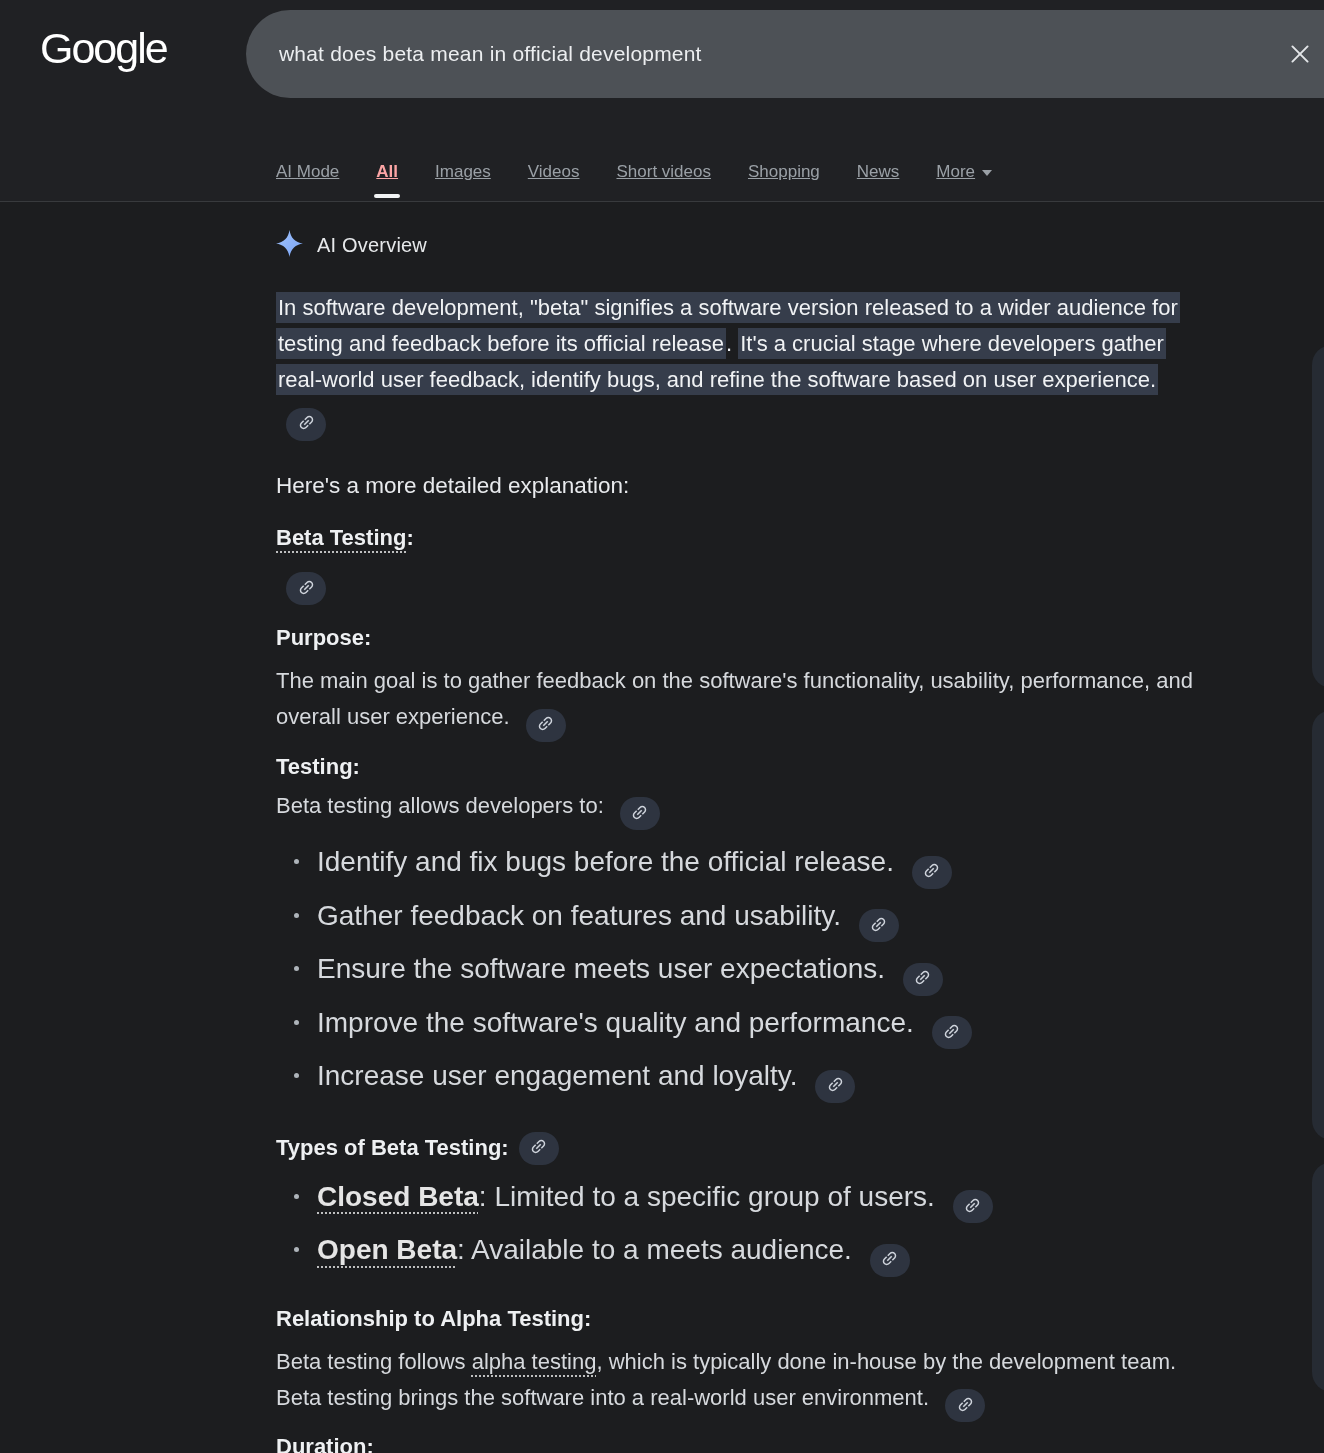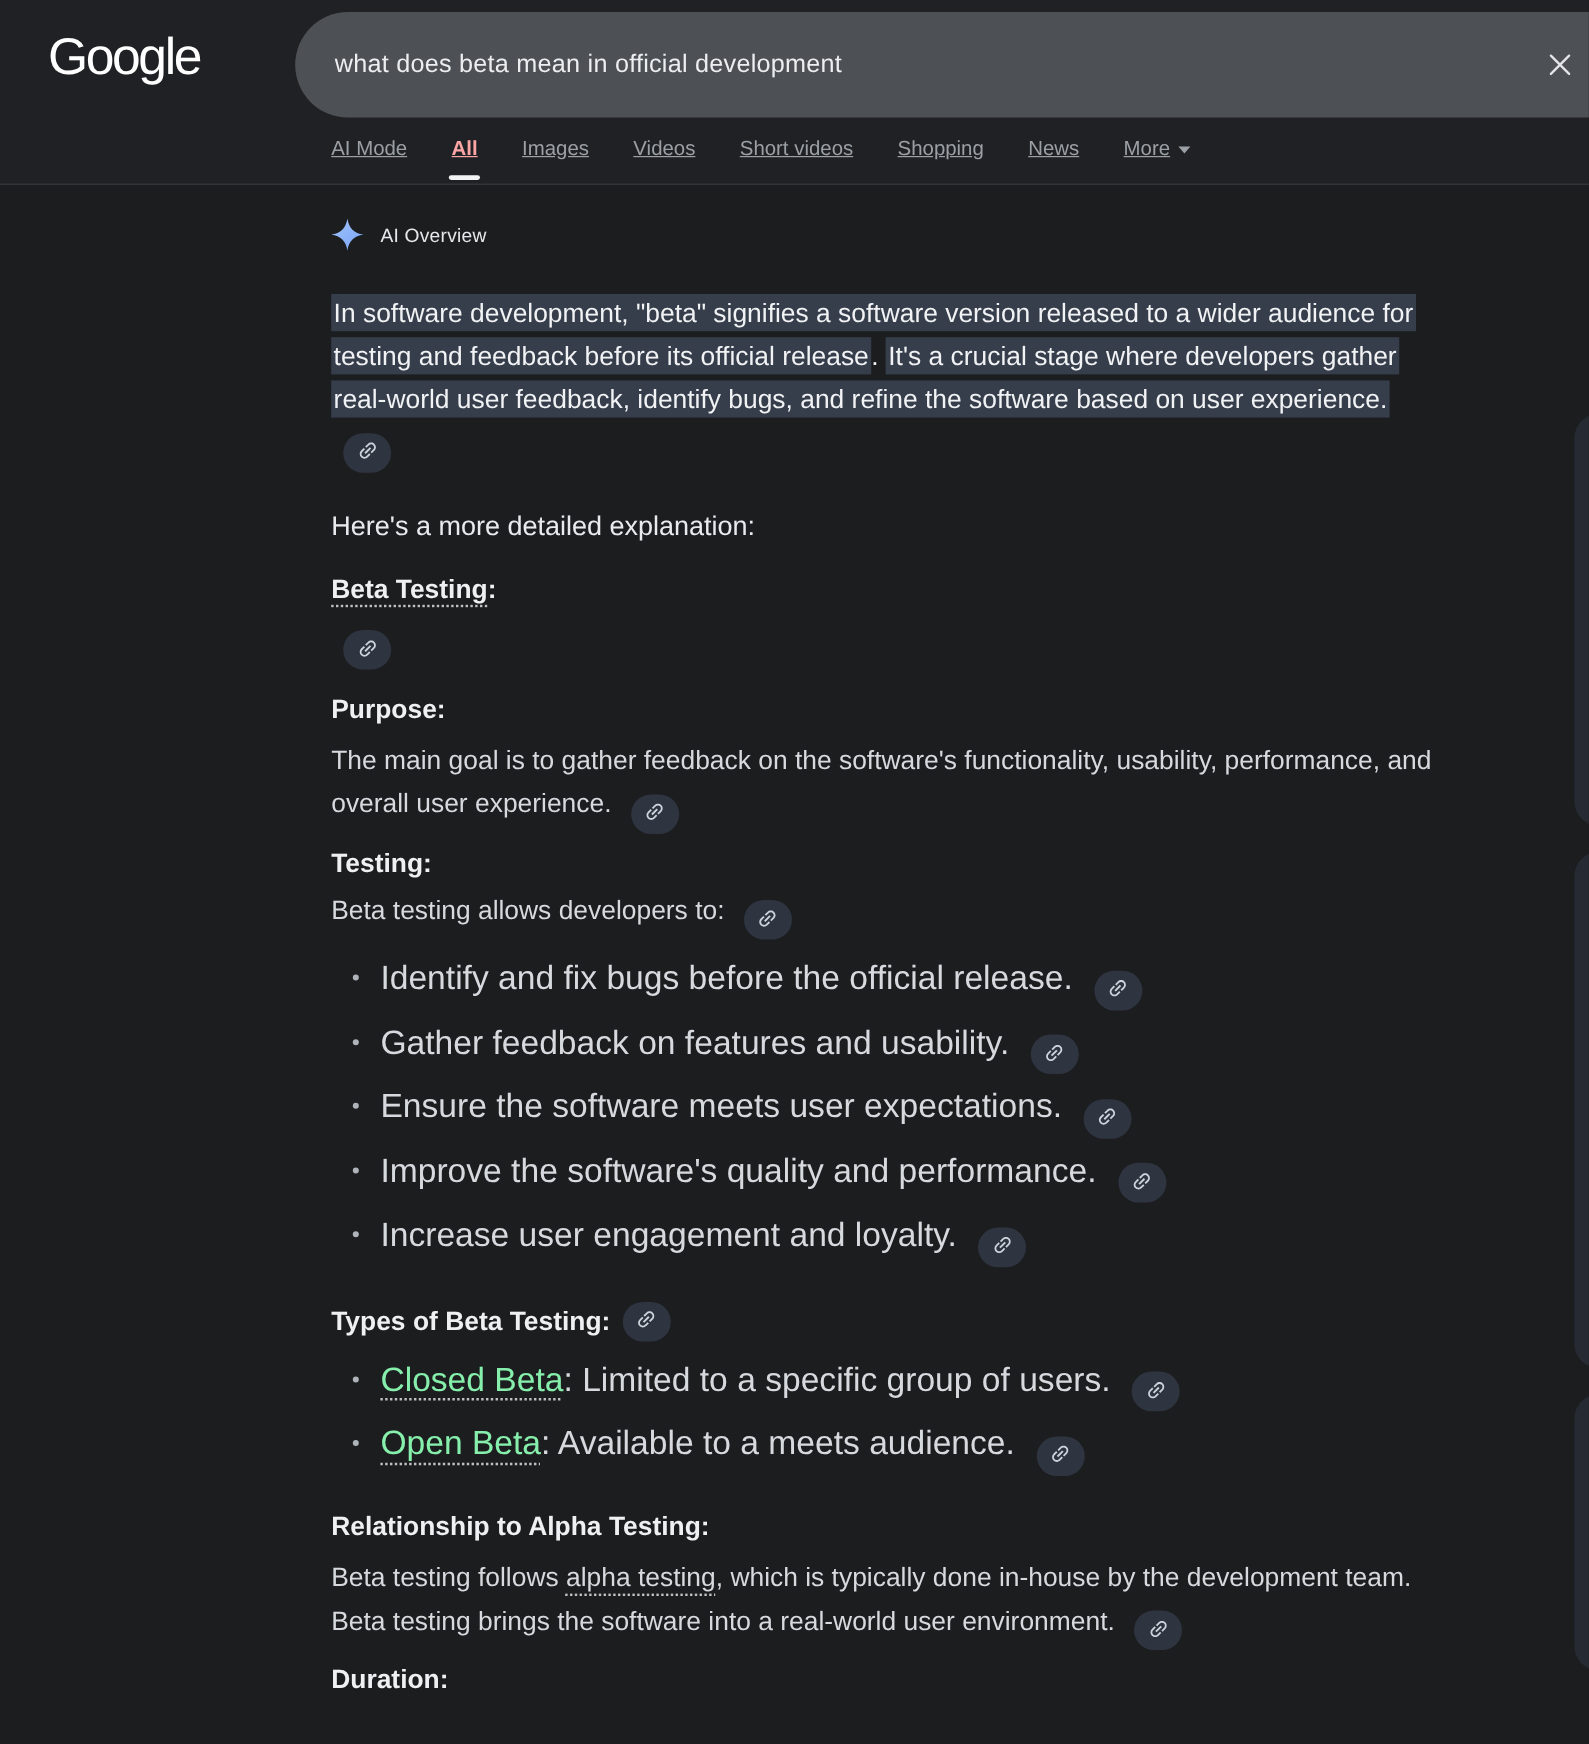--- a/index.html
+++ b/index.html
@@ -4,21 +4,21 @@
 <style>
   html,body{margin:0;padding:0;}
   body{
     width:1324px;height:1453px;overflow:hidden;position:relative;
     background:#1c1d1f;
     font-family:"Liberation Sans", sans-serif;
     -webkit-font-smoothing:antialiased;
   }
   
   .header{
-    position:relative;height:154px;background:#202124;
+    position:relative;height:202px;background:#202124;
     border-bottom:1px solid #383a3d;box-sizing:border-box;
   }
   .logo{
     position:absolute;left:40px;top:24px;
     font-size:43px;font-weight:500;color:#ffffff;letter-spacing:-2px;
   }
   .search-pill{
     position:absolute;left:246px;top:10px;height:88px;width:1200px;
     background:#4d5156;border-radius:44px;
     display:flex;align-items:center;box-sizing:border-box;padding-left:33px;
@@ -45,21 +45,21 @@
   .caret{
     width:0;height:0;border-left:5px solid transparent;border-right:5px solid transparent;
     border-top:6px solid #9aa0a6;margin-top:2px;
   }
   
   .main{
     display:flex;flex-direction:column;align-items:flex-start;
     padding:0 120px 0 276px;box-sizing:border-box;width:100%;
   }
   .ai-row{margin-top:28px;display:flex;align-items:center;gap:14px;}
-  .ai-label{font-size:16px;color:#e6e8ea;letter-spacing:.2px;}
+  .ai-label{font-size:20px;color:#e6e8ea;letter-spacing:.2px;}
   .intro{
     margin-top:29px;font-size:22px;line-height:36px;color:#f0f2f4;max-width:940px;
   }
   .hl{
     background:#363d4b;padding:3px 2px;
     -webkit-box-decoration-break:clone;box-decoration-break:clone;
   }
   .subtitle{margin-top:32px;font-size:22.5px;color:#e8eaed;}
   .sec-heading{
     margin-top:20px;font-size:22px;font-weight:700;color:#eef0f2;
@@ -80,21 +80,21 @@
   .chip svg{transform:rotate(-45deg);}
   ul.blist{list-style:none;margin:14px 0 0 0;padding:0;}
   ul.blist li{
     position:relative;padding-left:41px;margin-bottom:9px;
     font-size:28px;line-height:36px;color:#d6d9dd;max-width:900px;
   }
   ul.blist li::before{
     content:'';position:absolute;left:18px;top:15px;width:5px;height:5px;
     border-radius:50%;background:#aeb4ba;
   }
-  .term-b{font-weight:400;color:#86efac;}
+  .term-b{font-weight:700;color:#e5e5e5;}
   
   .sliver{
     position:absolute;left:1312px;width:60px;background:#262b33;border-radius:20px;
   }
 </style>
 </head>
 <body>
 
 <div class="header">
   <div class="logo">Google</div>

